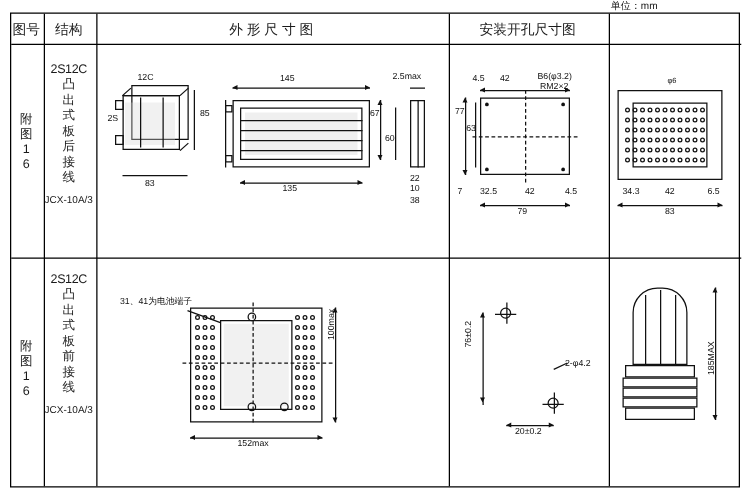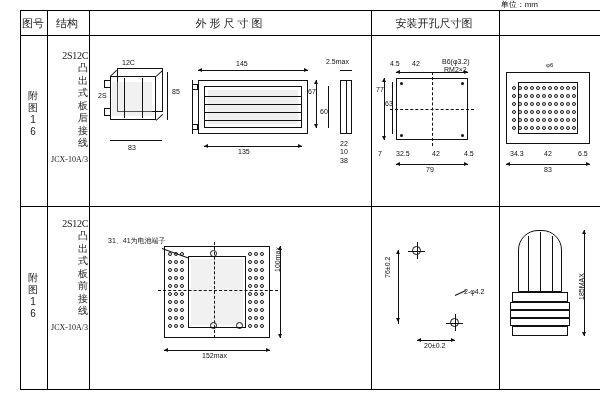--- a/index.html
+++ b/index.html
@@ -3,41 +3,41 @@
 <meta charset="utf-8">
 <style>
   html,body{margin:0;padding:0;}
   body{
     width:600px;height:400px;
     background:#ffffff;
     font-family:"Liberation Sans","DejaVu Sans",sans-serif;
     color:#1a1a1a;
     overflow:hidden;
   }
-  .page{position:relative;width:540px;height:400px;margin-left:12px;}
+  .page{position:relative;width:540px;height:400px;}
 
   
   .frame{position:absolute;left:8px;top:10px;width:584px;height:380px;border:1.4px solid #000;box-sizing:border-box;}
   .hline{position:absolute;background:#000;height:1px;left:0;width:584px;}
   .vline{position:absolute;background:#000;width:1px;top:0;}
 
   .unit-note{position:absolute;right:14px;top:-1px;font-size:8px;color:#111;}
 
   
   .hdr{position:absolute;top:12px;height:22px;display:flex;align-items:center;justify-content:center;font-size:11px;}
   
   .c1{left:8px;width:26px;}
   .c2{left:34px;width:42px;}
   .c3{left:76px;width:282px;}
   .c4{left:358px;width:128px;}
   .c5{left:486px;width:106px;}
 
   
   .rowlabel{position:absolute;width:26px;text-align:center;font-size:10px;line-height:12px;}
-  .typecell{position:absolute;width:42px;text-align:right;font-size:9.5px;line-height:12px;font-family:Liberation Serif, serif;}
+  .typecell{position:absolute;width:42px;text-align:center;font-size:9.5px;line-height:12px;}
   .typecell .model{font-size:10px;letter-spacing:-0.3px;}
   .typecell .vert{font-size:10px;line-height:12.5px;}
   .typecell .code{font-size:8px;margin-top:4px;}
 
   
   .lbl{position:absolute;font-size:7px;color:#111;white-space:nowrap;}
   .lbl.sm{font-size:6px;}
   .ln{position:absolute;background:#111;}
   .h1{height:1px;}
   .v1{width:1px;}

